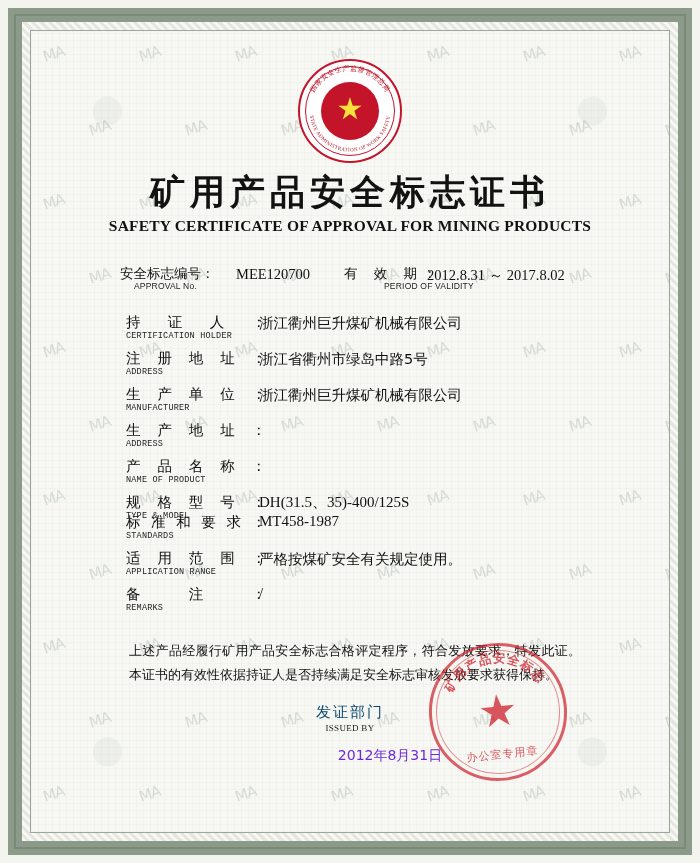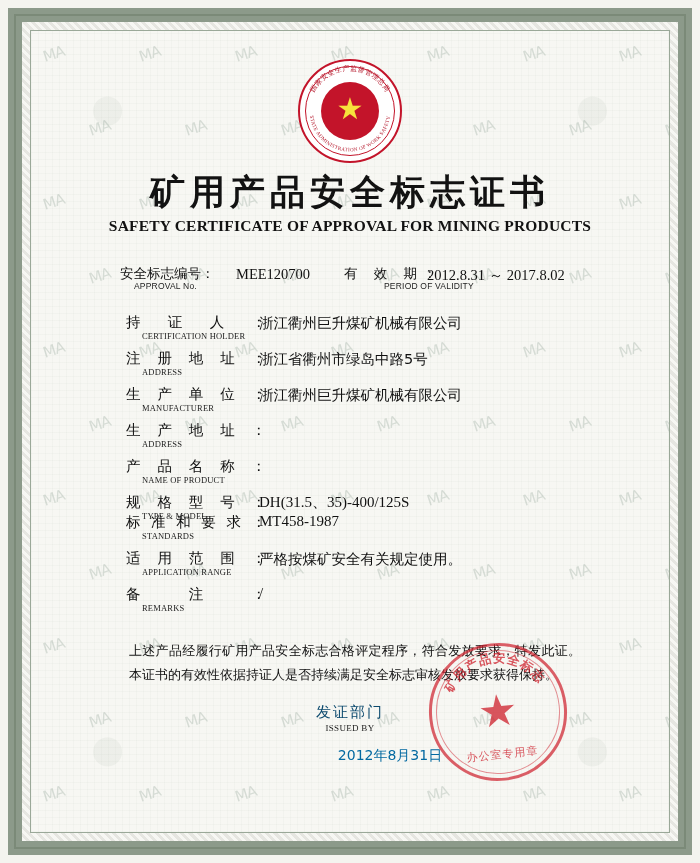--- a/index.html
+++ b/index.html
@@ -225,25 +225,24 @@
     font-size: 14.5px;
     color: #111;
     width: 140px;
     display: flex;
     justify-content: space-between;
   }
   .field .f-en {
     position: absolute;
     left: 95px;
     top: 18px;
-    font-family: Liberation Serif, serif;
+    font-family: Liberation Mono, monospace;
     font-size: 8.5px;
     color: #222;
     letter-spacing: 0.2px;
-    margin-left: 16px;
   }
   .field .f-val {
     position: absolute;
     left: 228px;
     top: 1px;
     font-family: "DejaVu Sans", sans-serif;
     font-size: 14.5px;
     color: #111;
   }
   .field .f-val.latin {
@@ -294,21 +293,21 @@
     color: #222;
   }
   .issued-date {
     position: absolute;
     top: 716px;
     left: 0;
     width: 100%;
     text-align: center;
     font-family: "DejaVu Sans", sans-serif;
     font-size: 14px;
-    color: #0369a1;
+    color: #6d28d9;
     padding-left: 80px;
     box-sizing: border-box;
   }
 
   
   .seal {
     position: absolute;
     left: 398px;
     top: 612px;
     width: 138px;

